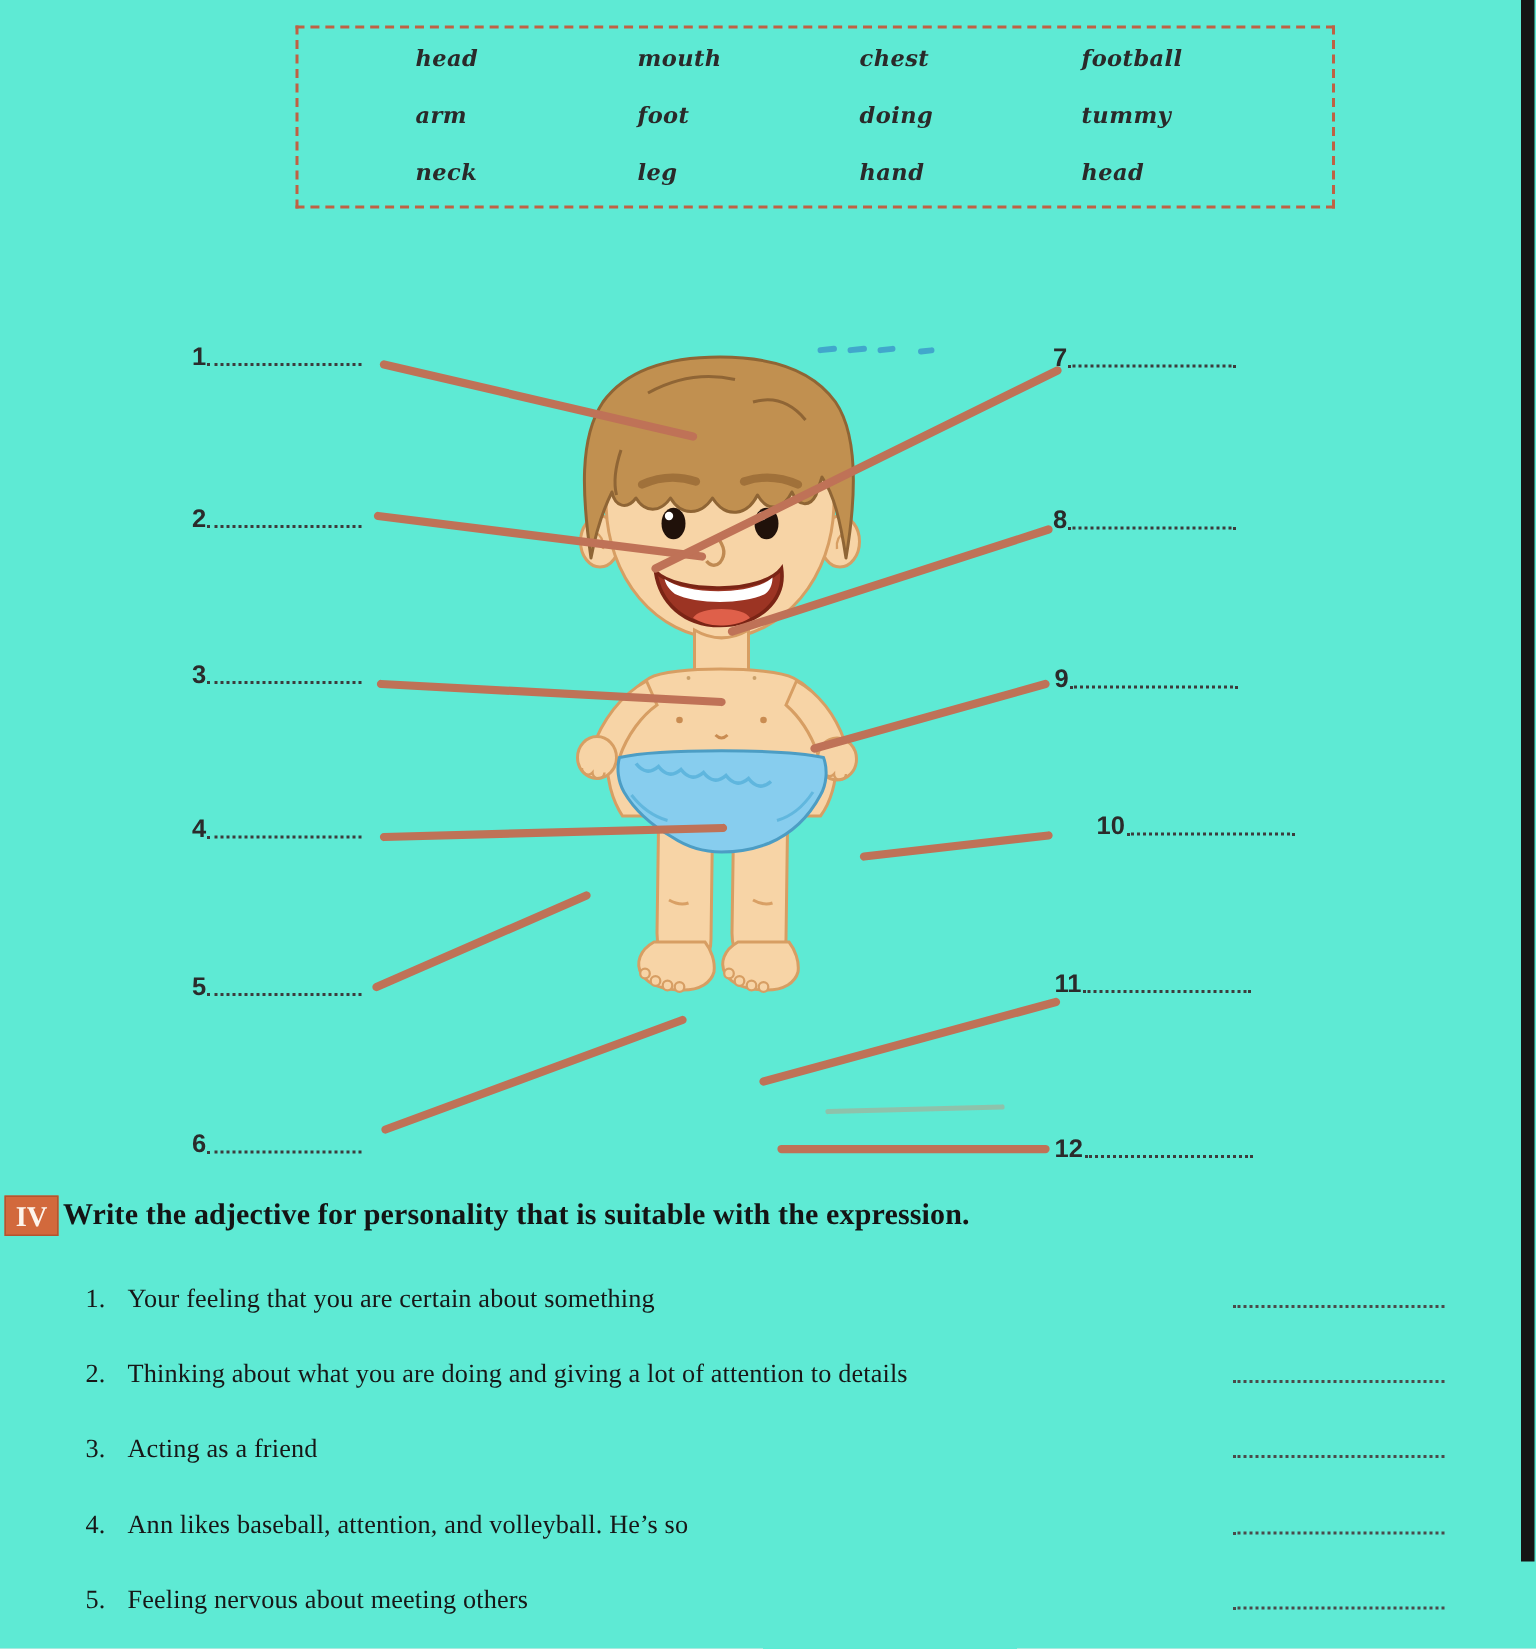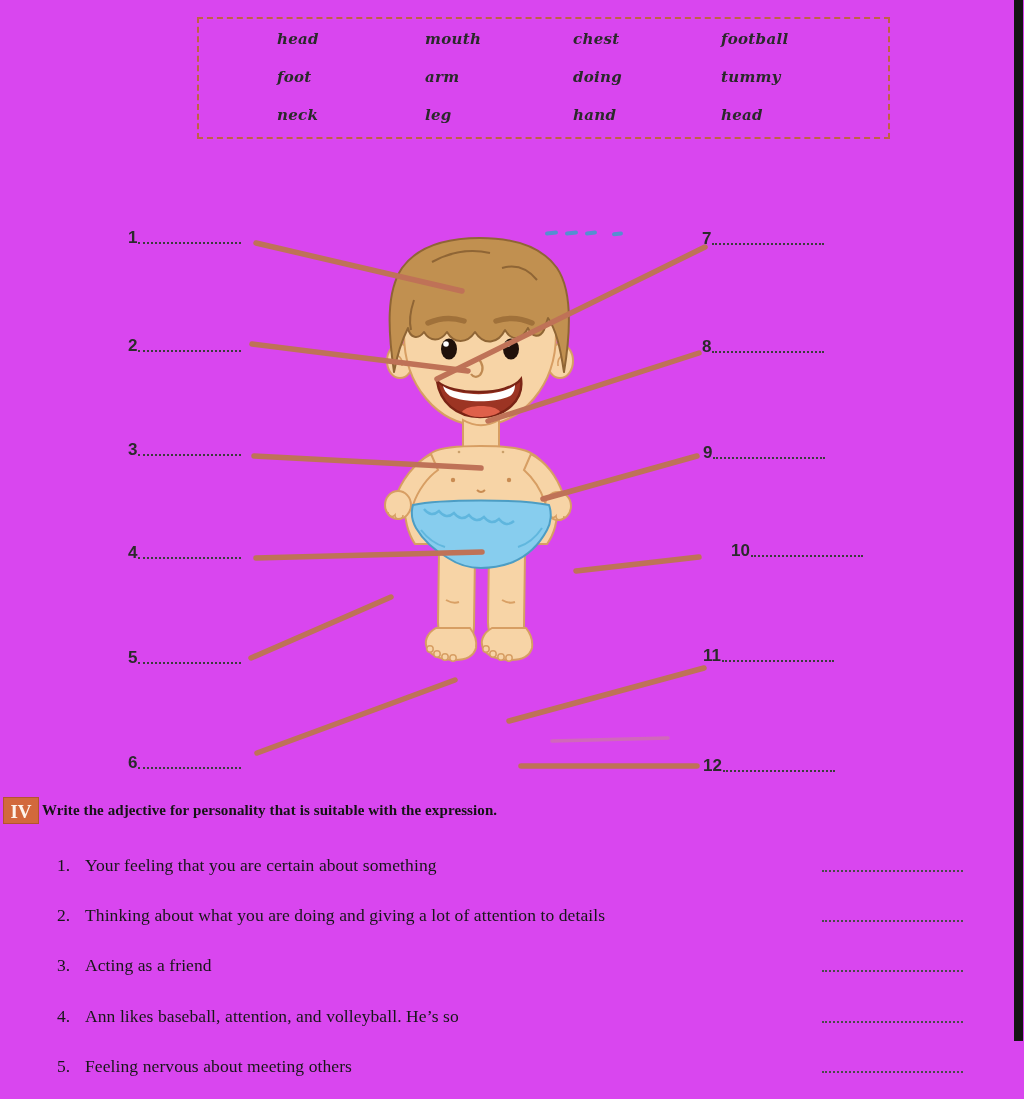--- a/index.html
+++ b/index.html
@@ -1,17 +1,17 @@
 <!DOCTYPE html>
 <html><head>
 <meta charset="utf-8">
 <style>
   html,body{margin:0;padding:0;background:#e8e8e8;}
   .page{
-    position:relative;width:1024px;height:1099px;background:#d946ef;
+    position:relative;width:1024px;height:1099px;background:#5eead4;
     overflow:hidden;font-family:"Liberation Serif", serif;color:#1c1c1c;
   }
   
   .wordbank{
     position:absolute;left:197px;top:17px;width:693px;height:122px;
     border:2px dashed #bf6144;
     display:grid;grid-template-columns:repeat(4,148px);
     padding:11px 0 0 78px;box-sizing:border-box;
     align-content:space-between;padding-bottom:10px;
   }
@@ -33,40 +33,40 @@
   
   .scan-edge{position:absolute;left:1014px;top:0;width:9px;height:1041px;background:#151515;}
   
   .sec4-head{position:absolute;left:3px;top:797px;display:flex;align-items:flex-start;}
   .badge{
     background:#d2693c;color:#fdf4ec;font-family:"Liberation Serif", serif;
     font-weight:bold;font-size:19px;width:36px;height:27px;line-height:27px;
     text-align:center;border:1px solid #b4552e;box-sizing:border-box;
   }
   .sec4-title{
-    font-weight:bold;font-size:15px;line-height:27px;margin-left:3px;color:#141414;
+    font-weight:bold;font-size:20px;line-height:27px;margin-left:3px;color:#141414;
     letter-spacing:.1px;
   }
   .q{position:absolute;left:57px;width:750px;display:flex;font-size:17.5px;color:#171717;}
   .q .qnum{width:28px;flex:none;font-weight:500;}
   .q .qtext{font-weight:400;letter-spacing:.1px;}
   .ansline{position:absolute;left:822px;width:141px;border-bottom:2px dotted #4a4a4a;height:18px;}
 </style>
 </head>
 <body>
 
 <div class="page">
 
   <div class="wordbank">
     <span>head</span>
     <span>mouth</span>
     <span>chest</span>
     <span>football</span>
+    <span>arm</span>
     <span>foot</span>
-    <span>arm</span>
     <span>doing</span>
     <span>tummy</span>
     <span>neck</span>
     <span>leg</span>
     <span>hand</span>
     <span>head</span>
   </div>
 
   <svg class="artwork" width="1024" height="1099" viewBox="0 0 1024 1099">
     <g>

